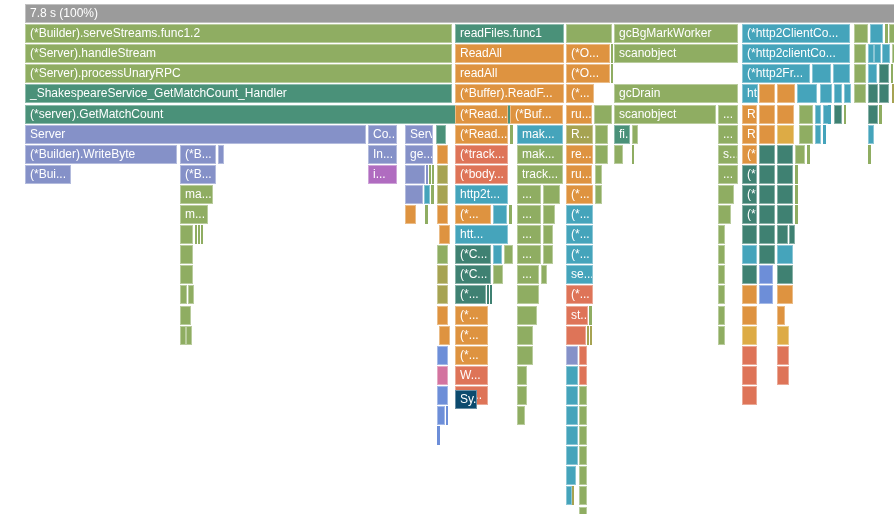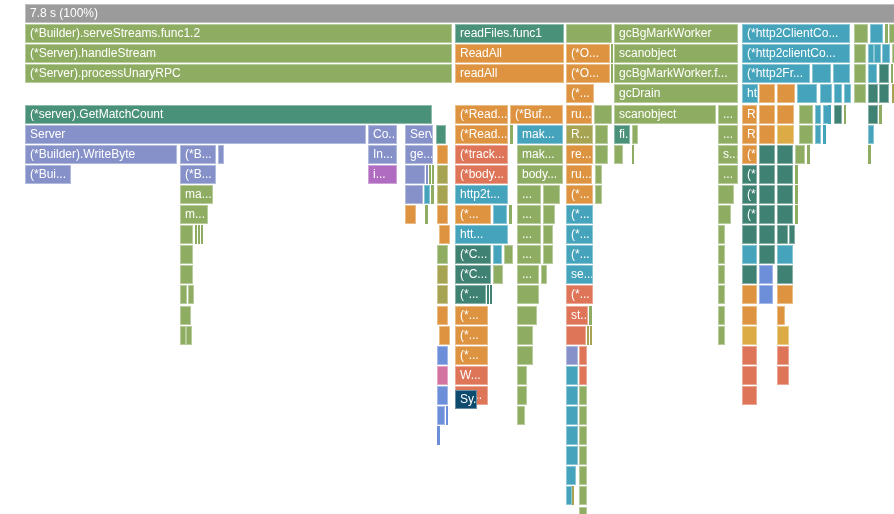--- a/index.html
+++ b/index.html
@@ -50,43 +50,44 @@
     <div class="frame" title="(*http2clientCo..." style="left: 722px; top: 44.2px; width: 108px; height: 19px; background: rgb(69, 164, 187);">(*http2clientCo...</div>
     <div class="frame" style="left: 834px; top: 44.2px; width: 12px; height: 19px; background: rgb(143, 173, 98);"></div>
     <div class="frame" style="left: 848px; top: 44.2px; width: 5px; height: 19px; background: rgb(69, 164, 187);"></div>
     <div class="frame" style="left: 854px; top: 44.2px; width: 7px; height: 19px; background: rgb(69, 164, 187);"></div>
     <div class="frame" style="left: 862px; top: 44.2px; width: 8px; height: 19px; background: rgb(69, 164, 187);"></div>
     <div class="frame" style="left: 872px; top: 44.2px; width: 9px; height: 19px; background: rgb(143, 173, 98);"></div>
     <div class="frame" title="(*Server).processUnaryRPC" style="left: 5px; top: 64.3px; width: 427px; height: 19px; background: rgb(143, 173, 98);">(*Server).processUnaryRPC</div>
     <div class="frame" title="readAll" style="left: 435px; top: 64.3px; width: 109px; height: 19px; background: rgb(222, 147, 64);">readAll</div>
     <div class="frame" title="(*O..." style="left: 546px; top: 64.3px; width: 44px; height: 19px; background: rgb(222, 147, 64);">(*O...</div>
     <div class="frame sliver" style="left: 591px; top: 64.3px; width: 2px; height: 19px; background: rgb(143, 173, 98);"></div>
-    <div class="frame" title="gcBgMarkWorker.f..." style="left: 594px; top: 64.3px; width: 124px; height: 19px; background: rgb(143, 173, 98);">gcBgMarkWorker.f...</div>
     <div class="frame" title="(*http2Fr..." style="left: 722px; top: 64.3px; width: 68px; height: 19px; background: rgb(69, 164, 187);">(*http2Fr...</div>
     <div class="frame" style="left: 792px; top: 64.3px; width: 19px; height: 19px; background: rgb(69, 164, 187);"></div>
     <div class="frame" style="left: 813px; top: 64.3px; width: 17px; height: 19px; background: rgb(69, 164, 187);"></div>
     <div class="frame" style="left: 834px; top: 64.3px; width: 12px; height: 19px; background: rgb(143, 173, 98);"></div>
     <div class="frame" style="left: 848px; top: 64.3px; width: 9px; height: 19px; background: rgb(69, 164, 187);"></div>
     <div class="frame" style="left: 859px; top: 64.3px; width: 10px; height: 19px; background: rgb(63, 129, 114);"></div>
     <div class="frame sliver" style="left: 871px; top: 64.3px; width: 2px; height: 19px; background: rgb(143, 173, 98);"></div>
     <div class="frame" style="left: 874px; top: 64.3px; width: 7px; height: 19px; background: rgb(166, 163, 82);"></div>
+    <div class="frame" title="_ShakespeareService_GetMatchCount_Handler" style="left: 5px; top: 84.4px; width: 427px; height: 19px; background: rgb(74, 145, 121);">_ShakespeareService_GetMatchCount_Handler</div>
+    <div class="frame" title="(*Buffer).ReadF..." style="left: 435px; top: 84.4px; width: 109px; height: 19px; background: rgb(222, 147, 64);">(*Buffer).ReadF...</div>
     <div class="frame" title="(*..." style="left: 546px; top: 84.4px; width: 28px; height: 19px; background: rgb(222, 147, 64);">(*...</div>
     <div class="frame" title="gcDrain" style="left: 594px; top: 84.4px; width: 124px; height: 19px; background: rgb(143, 173, 98);">gcDrain</div>
     <div class="frame" title="htt..." style="left: 722px; top: 84.4px; width: 16px; height: 19px; background: rgb(69, 164, 187);">htt...</div>
     <div class="frame" style="left: 739px; top: 84.4px; width: 16px; height: 19px; background: rgb(222, 147, 64);"></div>
     <div class="frame" style="left: 757px; top: 84.4px; width: 18px; height: 19px; background: rgb(222, 147, 64);"></div>
     <div class="frame" style="left: 777px; top: 84.4px; width: 20px; height: 19px; background: rgb(69, 164, 187);"></div>
     <div class="frame" style="left: 800px; top: 84.4px; width: 12px; height: 19px; background: rgb(69, 164, 187);"></div>
     <div class="frame" style="left: 814px; top: 84.4px; width: 8px; height: 19px; background: rgb(69, 164, 187);"></div>
     <div class="frame" style="left: 824px; top: 84.4px; width: 7px; height: 19px; background: rgb(69, 164, 187);"></div>
     <div class="frame" style="left: 834px; top: 84.4px; width: 12px; height: 19px; background: rgb(143, 173, 98);"></div>
     <div class="frame" style="left: 848px; top: 84.4px; width: 10px; height: 19px; background: rgb(63, 129, 114);"></div>
     <div class="frame" style="left: 859px; top: 84.4px; width: 10px; height: 19px; background: rgb(63, 129, 114);"></div>
     <div class="frame sliver" style="left: 872px; top: 84.4px; width: 3px; height: 19px; background: rgb(166, 163, 82);"></div>
-    <div class="frame" title="(*server).GetMatchCount" style="left: 5px; top: 104.5px; width: 407px; height: 19px; background: rgb(74, 145, 121);">(*server).GetMatchCount</div>
+    <div class="frame" title="(*server).GetMatchCount" style="left: 5px; top: 104.5px; width: 513px; height: 19px; background: rgb(74, 145, 121);">(*server).GetMatchCount</div>
     <div class="frame" title="(*Read..." style="left: 435px; top: 104.5px; width: 53px; height: 19px; background: rgb(222, 147, 64);">(*Read...</div>
     <div class="frame" title="(*Buf..." style="left: 490px; top: 104.5px; width: 53px; height: 19px; background: rgb(222, 147, 64);">(*Buf...</div>
     <div class="frame" title="ru..." style="left: 546px; top: 104.5px; width: 26px; height: 19px; background: rgb(222, 147, 64);">ru...</div>
     <div class="frame" style="left: 574px; top: 104.5px; width: 18px; height: 19px; background: rgb(143, 173, 98);"></div>
     <div class="frame" title="scanobject" style="left: 594px; top: 104.5px; width: 102px; height: 19px; background: rgb(143, 173, 98);">scanobject</div>
     <div class="frame" title="..." style="left: 698px; top: 104.5px; width: 20px; height: 19px; background: rgb(143, 173, 98);">...</div>
     <div class="frame" title="Re..." style="left: 722px; top: 104.5px; width: 15px; height: 19px; background: rgb(222, 147, 64);">Re...</div>
     <div class="frame" style="left: 739px; top: 104.5px; width: 16px; height: 19px; background: rgb(222, 147, 64);"></div>
     <div class="frame" style="left: 757px; top: 104.5px; width: 17px; height: 19px; background: rgb(222, 147, 64);"></div>
     <div class="frame" style="left: 779px; top: 104.5px; width: 14px; height: 19px; background: rgb(143, 173, 98);"></div>
@@ -137,21 +138,21 @@
     <div class="frame sliver" style="left: 848px; top: 144.7px; width: 3px; height: 19px; background: rgb(143, 173, 98);"></div>
     <div class="frame" title="(*Bui..." style="left: 5px; top: 164.8px; width: 46px; height: 19px; background: rgb(133, 145, 200);">(*Bui...</div>
     <div class="frame" title="(*B..." style="left: 160px; top: 164.8px; width: 36px; height: 19px; background: rgb(133, 145, 200);">(*B...</div>
     <div class="frame" title="i..." style="left: 348px; top: 164.8px; width: 29px; height: 19px; background: rgb(176, 108, 192);">i...</div>
     <div class="frame" style="left: 385px; top: 164.8px; width: 20px; height: 19px; background: rgb(133, 145, 200);"></div>
     <div class="frame sliver" style="left: 406px; top: 164.8px; width: 2px; height: 19px; background: rgb(133, 145, 200);"></div>
     <div class="frame sliver" style="left: 409px; top: 164.8px; width: 2px; height: 19px; background: rgb(143, 173, 98);"></div>
     <div class="frame sliver" style="left: 412px; top: 164.8px; width: 2px; height: 19px; background: rgb(143, 173, 98);"></div>
     <div class="frame" style="left: 417px; top: 164.8px; width: 11px; height: 19px; background: rgb(166, 163, 82);"></div>
     <div class="frame" title="(*body..." style="left: 435px; top: 164.8px; width: 53px; height: 19px; background: rgb(222, 116, 88);">(*body...</div>
-    <div class="frame" title="mall..." style="left: 497px; top: 164.8px; width: 46px; height: 19px; background: rgb(143, 173, 98);">body...</div>
+    <div class="frame" title="mall..." style="left: 497px; top: 164.8px; width: 46px; height: 19px; background: rgb(143, 173, 98);">track...</div>
     <div class="frame" title="ru..." style="left: 546px; top: 164.8px; width: 26px; height: 19px; background: rgb(222, 147, 64);">ru...</div>
     <div class="frame" style="left: 575px; top: 164.8px; width: 7px; height: 19px; background: rgb(143, 173, 98);"></div>
     <div class="frame" title="..." style="left: 698px; top: 164.8px; width: 20px; height: 19px; background: rgb(143, 173, 98);">...</div>
     <div class="frame" title="(*C..." style="left: 722px; top: 164.8px; width: 15px; height: 19px; background: rgb(63, 129, 114);">(*C...</div>
     <div class="frame" style="left: 739px; top: 164.8px; width: 16px; height: 19px; background: rgb(63, 129, 114);"></div>
     <div class="frame" style="left: 757px; top: 164.8px; width: 16px; height: 19px; background: rgb(63, 129, 114);"></div>
     <div class="frame sliver" style="left: 775px; top: 164.8px; width: 3px; height: 19px; background: rgb(143, 173, 98);"></div>
     <div class="frame" title="ma..." style="left: 160px; top: 184.9px; width: 33px; height: 19px; background: rgb(143, 173, 98);">ma...</div>
     <div class="frame" style="left: 385px; top: 184.9px; width: 18px; height: 19px; background: rgb(133, 145, 200);"></div>
     <div class="frame" style="left: 404px; top: 184.9px; width: 5px; height: 19px; background: rgb(69, 164, 187);"></div>

